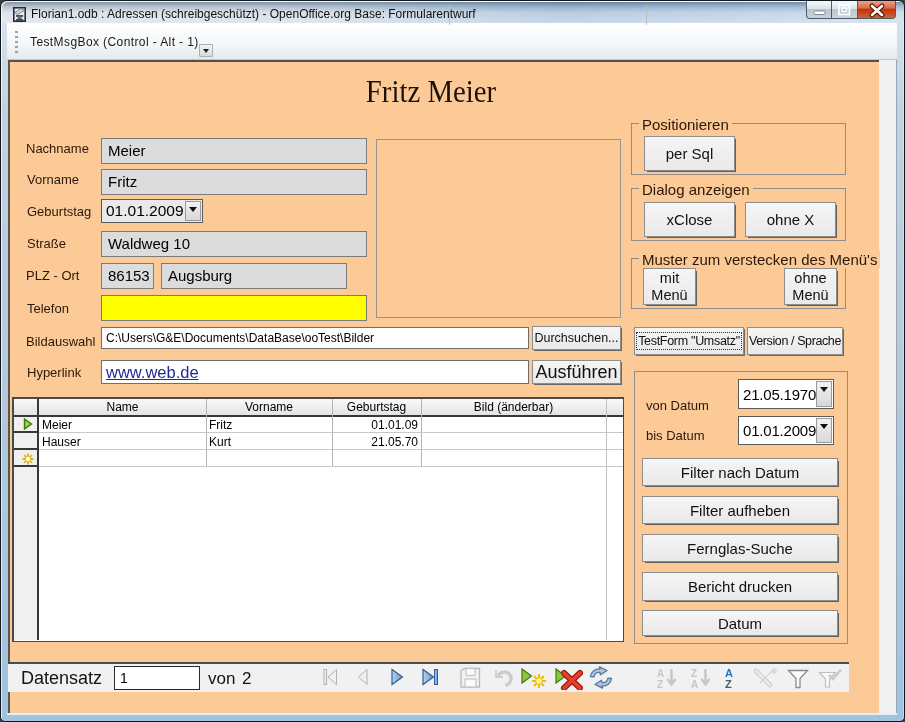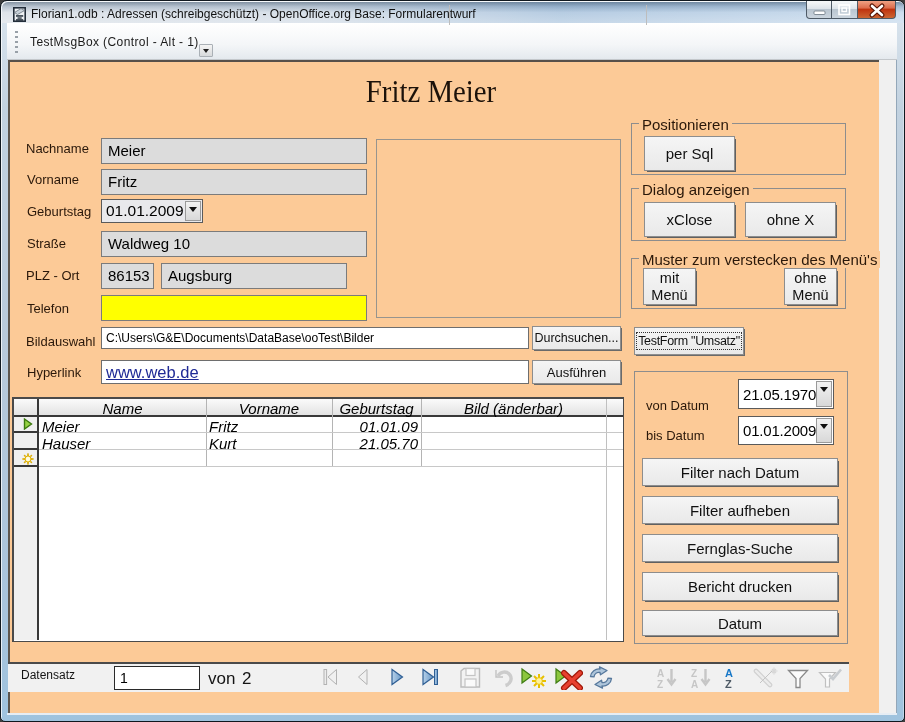--- a/index.html
+++ b/index.html
@@ -56,24 +56,24 @@
       border:1px solid #8d8d8d; box-shadow:2px 2px 0 -1px #606060;
       display:flex; align-items:center; justify-content:center;
       font-size:15px; color:#101010; text-align:center; white-space:nowrap; }
   
   .grp { position:absolute; border:1px solid #8d8d8d; }
   .grplbl { position:absolute; font-size:15px; color:#2a180a; background:#fcca97; padding:0 3px; }
   
   #imgframe { position:absolute; left:375px; top:138px; width:245px; height:179px; border:1px solid #97948e; }
   
   #grid { position:absolute; left:11px; top:396px; width:612px; height:245px; background:#ffffff; border:2px solid #4a4a4a; border-right-width:1px; border-bottom-width:1px; }
-  .gcell { position:absolute; font-size:15px; color:#000; white-space:nowrap;font-style:italic; }
+  .gcell { position:absolute; font-size:12px; color:#000; white-space:nowrap; }
   
   #navbar { position:absolute; left:7px; top:661px; width:841px; height:30px; background:#f1f1f1; border-top:2px solid #4a4a4a; }
-  #nb-text { position:absolute; left:13px; top:4px; font-size:12px; color:#141414; }
+  #nb-text { position:absolute; left:13px; top:4px; font-size:18px; color:#141414; }
   #nb-input { position:absolute; left:106px; top:2px; width:86px; height:24px; background:#fff; border:1px solid #2a2a2a; font-size:14px; padding-left:5px; line-height:22px; }
   .nbsep { position:absolute; top:4px; width:1px; height:20px; background:#bdbdbd; }
 </style>
 </head>
 <body>
 <div id="win">
   <div id="titlebar">
     <svg id="tb-icon" style="position:absolute;left:10px;top:4px" width="15" height="17" viewBox="0 0 15 17">
       <rect x="1.8" y="1.8" width="11.4" height="13.4" fill="#eef1f4" stroke="#232e3a" stroke-width="1.6"></rect>
       <path d="M2.5 6.5 L9 2.5 L12.5 4.5 L5.5 8.5 Z" fill="#c9d2da" stroke="#6a747e" stroke-width="0.8"></path>
@@ -131,21 +131,21 @@
   <div class="inp" style="left:100px; top:230px; width:266px; height:26px;">Waldweg 10</div>
   <div class="inp" style="left:100px; top:262px; width:53px;  height:26px;">86153</div>
   <div class="inp" style="left:160px; top:262px; width:186px; height:26px;">Augsburg</div>
   <div class="inp" style="left:100px; top:294px; width:266px; height:26px; background:#ffff00;"></div>
   <div id="imgframe"></div>
 
   <div class="winp" style="left:100px; top:326px; width:428px; height:22px; font-size:12px; line-height:20px; padding-left:4px;">C:\Users\G&amp;E\Documents\DataBase\ooTest\Bilder</div>
   <div class="btn3d" style="left:531px; top:325px; width:89px; height:24px; font-size:12.5px; box-shadow:1.5px 1.5px 0 -0.5px #6a6a6a;">Durchsuchen...</div>
 
   <div class="winp" style="left:100px; top:359px; width:428px; height:24px; font-size:16.5px; line-height:22px; padding-left:4px;"><span style="color:#1f2a96; text-decoration:underline;">www.web.de</span></div>
-  <div class="btn3d" style="left:531px; top:359px; width:89px; height:24px; font-size:13px; box-shadow:1.5px 1.5px 0 -0.5px #6a6a6a;">Ausführen</div>
+  <div class="btn3d" style="left:531px; top:359px; width:89px; height:24px; font-size:18px; box-shadow:1.5px 1.5px 0 -0.5px #6a6a6a;">Ausführen</div>
 
   <div id="grid"></div>
 
   <div style="position:absolute; left:13px; top:398px; width:23px; height:241px; background:#f0f0f0;"></div>
   <div style="position:absolute; left:36px; top:398px; width:2px; height:241px; background:#383838;"></div>
 
   <div style="position:absolute; left:13px; top:398px; width:609px; height:16px; background:linear-gradient(180deg,#fbfbfb,#e3e3e3);"></div>
   <div style="position:absolute; left:36px; top:398px; width:2px; height:16px; background:#383838;"></div>
   <div style="position:absolute; left:13px; top:414px; width:609px; height:1.5px; background:#383838;"></div>
   <div class="gcell" style="left:38px;  top:399px; width:167px; text-align:center;">Name</div>
@@ -190,20 +190,21 @@
   <div class="btn3d" style="left:744px; top:201px; width:91px; height:35px;">ohne X</div>
 
   <div class="grp" style="left:630px; top:257px; width:215px; height:51px;"></div>
   <div class="grplbl" style="left:638px; top:250px;">Muster zum verstecken des Menü's</div>
   <div class="btn3d" style="left:642px; top:267px; width:53px; height:37px; font-size:14.5px; line-height:17px;">mit<br>Menü</div>
   <div class="btn3d" style="left:783px; top:267px; width:53px; height:37px; font-size:14.5px; line-height:17px;">ohne<br>Menü</div>
 
   <div class="btn3d" style="left:633px; top:326px; width:110px; height:28px; font-size:12.5px; letter-spacing:-0.3px; box-shadow:1.5px 1.5px 0 -0.5px #6a6a6a;">
       <span style="outline:1px dotted #333; padding:1px 1px;">TestForm "Umsatz"</span>
     </div>
+  <div class="btn3d" style="left:746px; top:326px; width:96px; height:28px; font-size:12.5px; letter-spacing:-0.4px; box-shadow:1.5px 1.5px 0 -0.5px #6a6a6a;">Version / Sprache</div>
 
   <div class="grp" style="left:633px; top:370px; width:214px; height:273px;"></div>
   <div class="lbl" style="left:645px; top:397px;">von Datum</div>
   <div class="combo" style="left:737px; top:378px; width:96px; height:30px; background:#ffffff; font-size:15px; letter-spacing:-0.2px;">
       <span class="cbtxt">21.05.1970</span>
       <span class="cbbtn"></span>
     </div>
   <div class="lbl" style="left:645px; top:427px;">bis Datum</div>
   <div class="combo" style="left:737px; top:415px; width:96px; height:29px; background:#ffffff; font-size:15px; letter-spacing:-0.2px;">
       <span class="cbtxt">01.01.2009</span>

